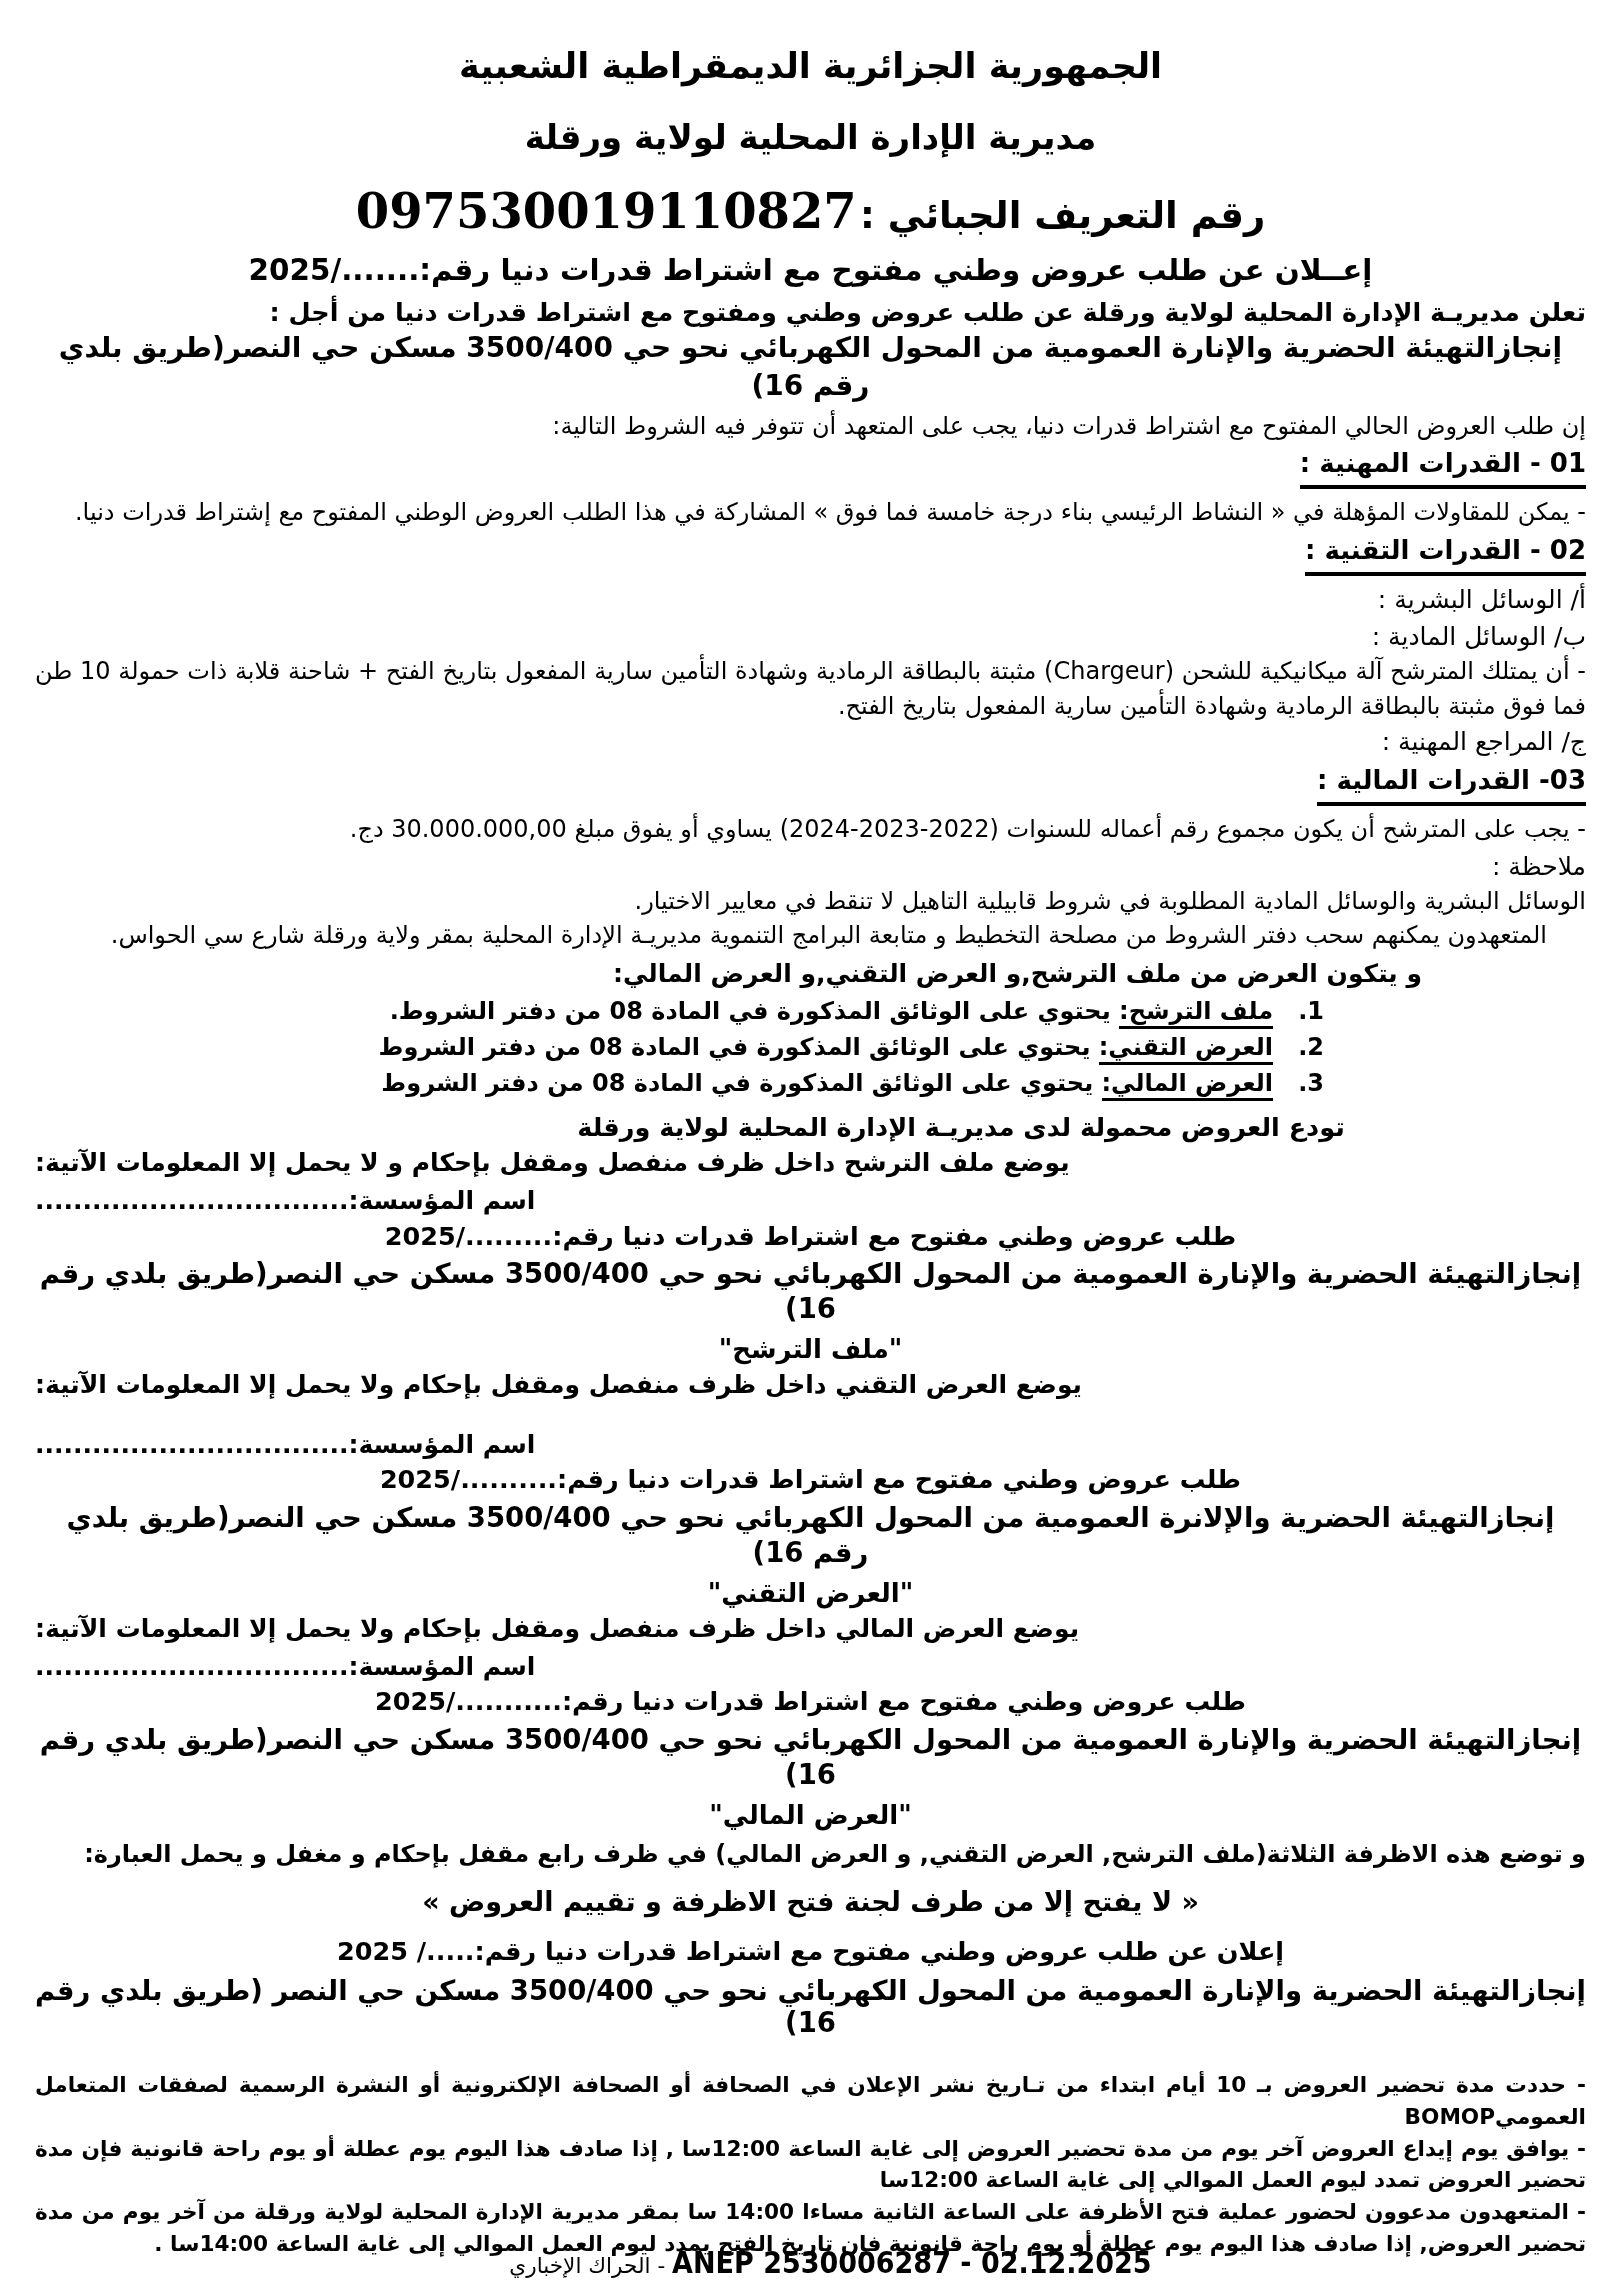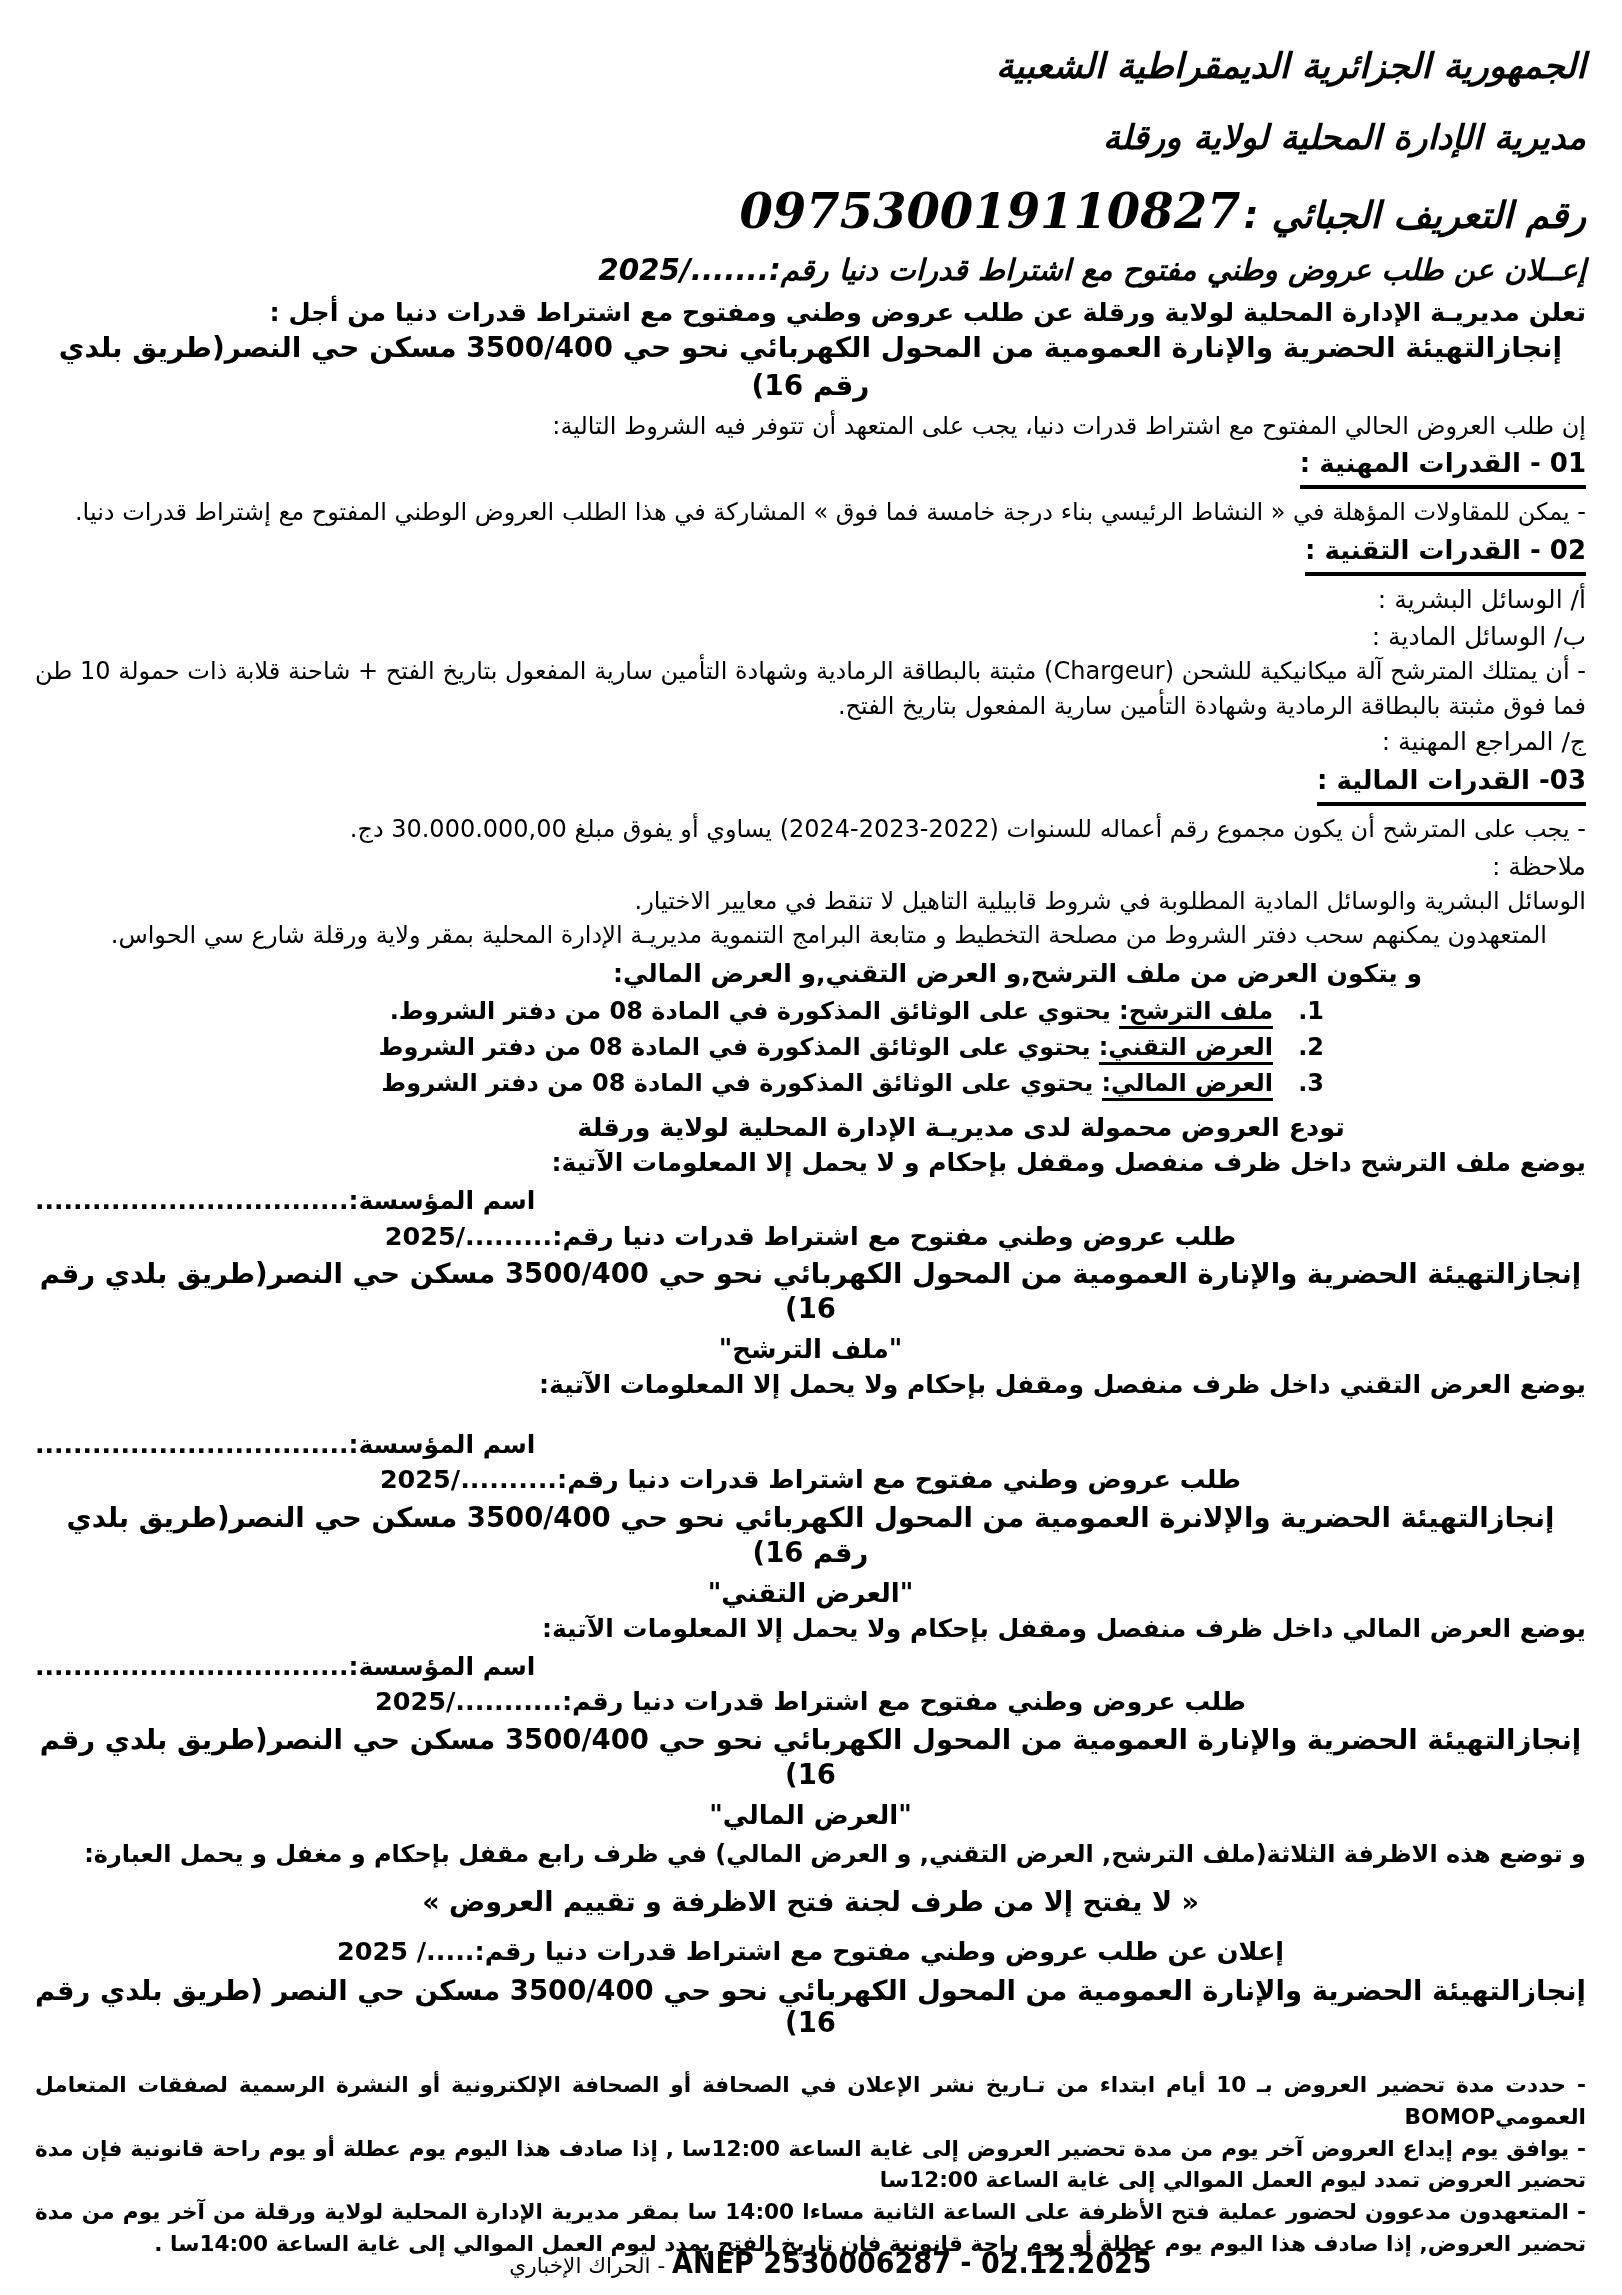--- a/index.html
+++ b/index.html
@@ -4,21 +4,21 @@
 <style>
   html,body{margin:0;padding:0;background:#e8e8e8;}
   .page{
     width:1623px;height:2295px;position:relative;overflow:hidden;
     background:#ffffff;color:#000000;
     font-family:"DejaVu Sans",sans-serif;
     direction:rtl;
     padding:46px 36px 0 36px;box-sizing:border-box;
     margin:0 auto;
   }
-  .c{font-style:italic;}
+  .c{text-align:center;}
   .r{}
   .j{text-align:justify;text-align-last:right;}
 
   .calligraphy{font-size:35px;font-weight:bold;letter-spacing:0.7px;}
   .hdr-republic{margin-bottom:31px;}
   .hdr-directorate{font-size:34px;margin-bottom:26px;}
   .tax-line{margin-bottom:14.4px;}
   .tax-label{font-size:37px;font-weight:bold;}
   .tax-value{font-family:"DejaVu Serif",serif;font-size:48px;font-weight:bold;letter-spacing:1.3px;}
   .main-title{font-size:29.4px;font-weight:bold;margin-bottom:9.2px;}
@@ -31,21 +31,21 @@
   .sub-label{font-size:25px;margin-top:1.3px;}
   .note-label{font-size:25px;margin-top:2.6px;}
   .note-line2{margin-right:39px;}
 
   .comp-intro{font-size:25px;font-weight:bold;margin:6.5px 164px 5.2px 0;}
   .num-list{margin-right:262px;}
   .num-item{font-size:24px;font-weight:bold;line-height:1.5;}
   .u-name{border-bottom:3.9px solid #000;padding-bottom:1.3px;}
 
   .deposit-line{font-size:25.5px;font-weight:bold;text-align:center;padding-left:301px;margin-top:10.5px;}
-  .env-intro{font-size:25px;font-weight:bold;text-align:right;margin-top:6.5px;}
+  .env-intro{font-size:25px;font-weight:bold;text-align:left;margin-top:6.5px;}
   .org-line{font-size:25px;font-weight:bold;text-align:left;margin-top:9.2px;}
   .req-line{font-size:25.5px;font-weight:bold;text-align:center;margin-top:5.2px;}
   .env-project{font-size:27.5px;font-weight:bold;text-align:center;line-height:1.3;margin-top:5.2px;}
   .quoted-title{font-size:26px;font-weight:bold;text-align:center;margin-top:6.5px;}
   .gap-top{margin-top:31px;}
 
   .fourth-env{font-size:24px;font-weight:bold;margin-top:10.5px;}
   .warning-line{font-size:27px;font-weight:bold;text-align:center;margin:18.3px 0;}
   .closing-announce{font-size:25.5px;font-weight:bold;text-align:center;margin-top:6.5px;}
   .closing-project{font-size:27.5px;font-weight:bold;text-align:center;margin-top:7.9px;}

